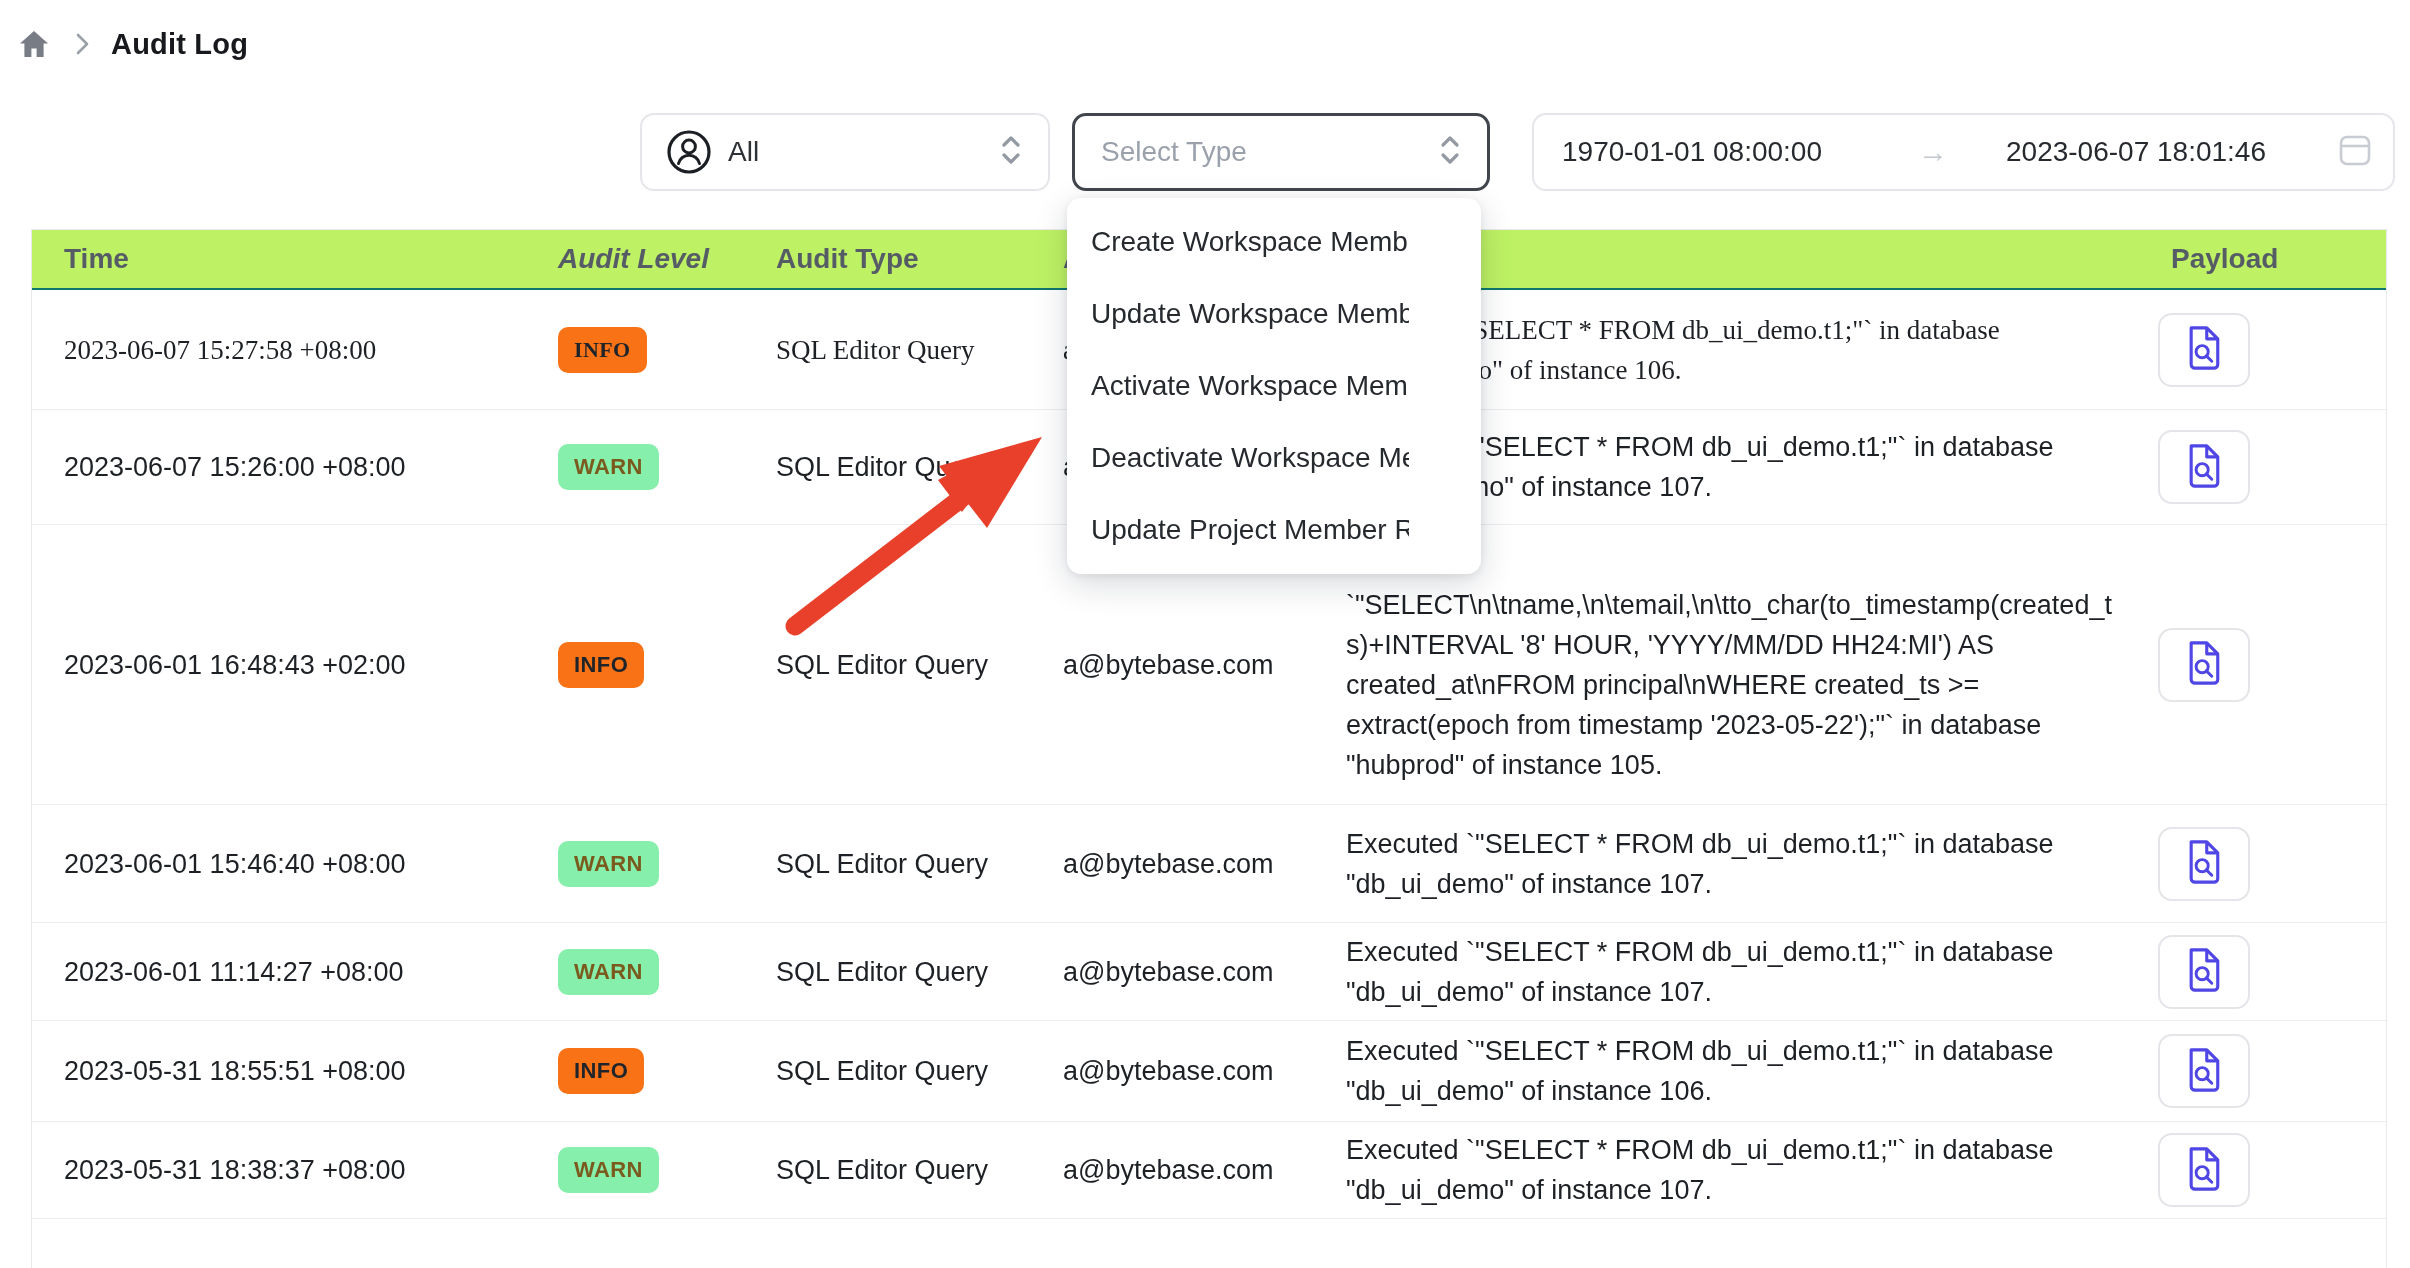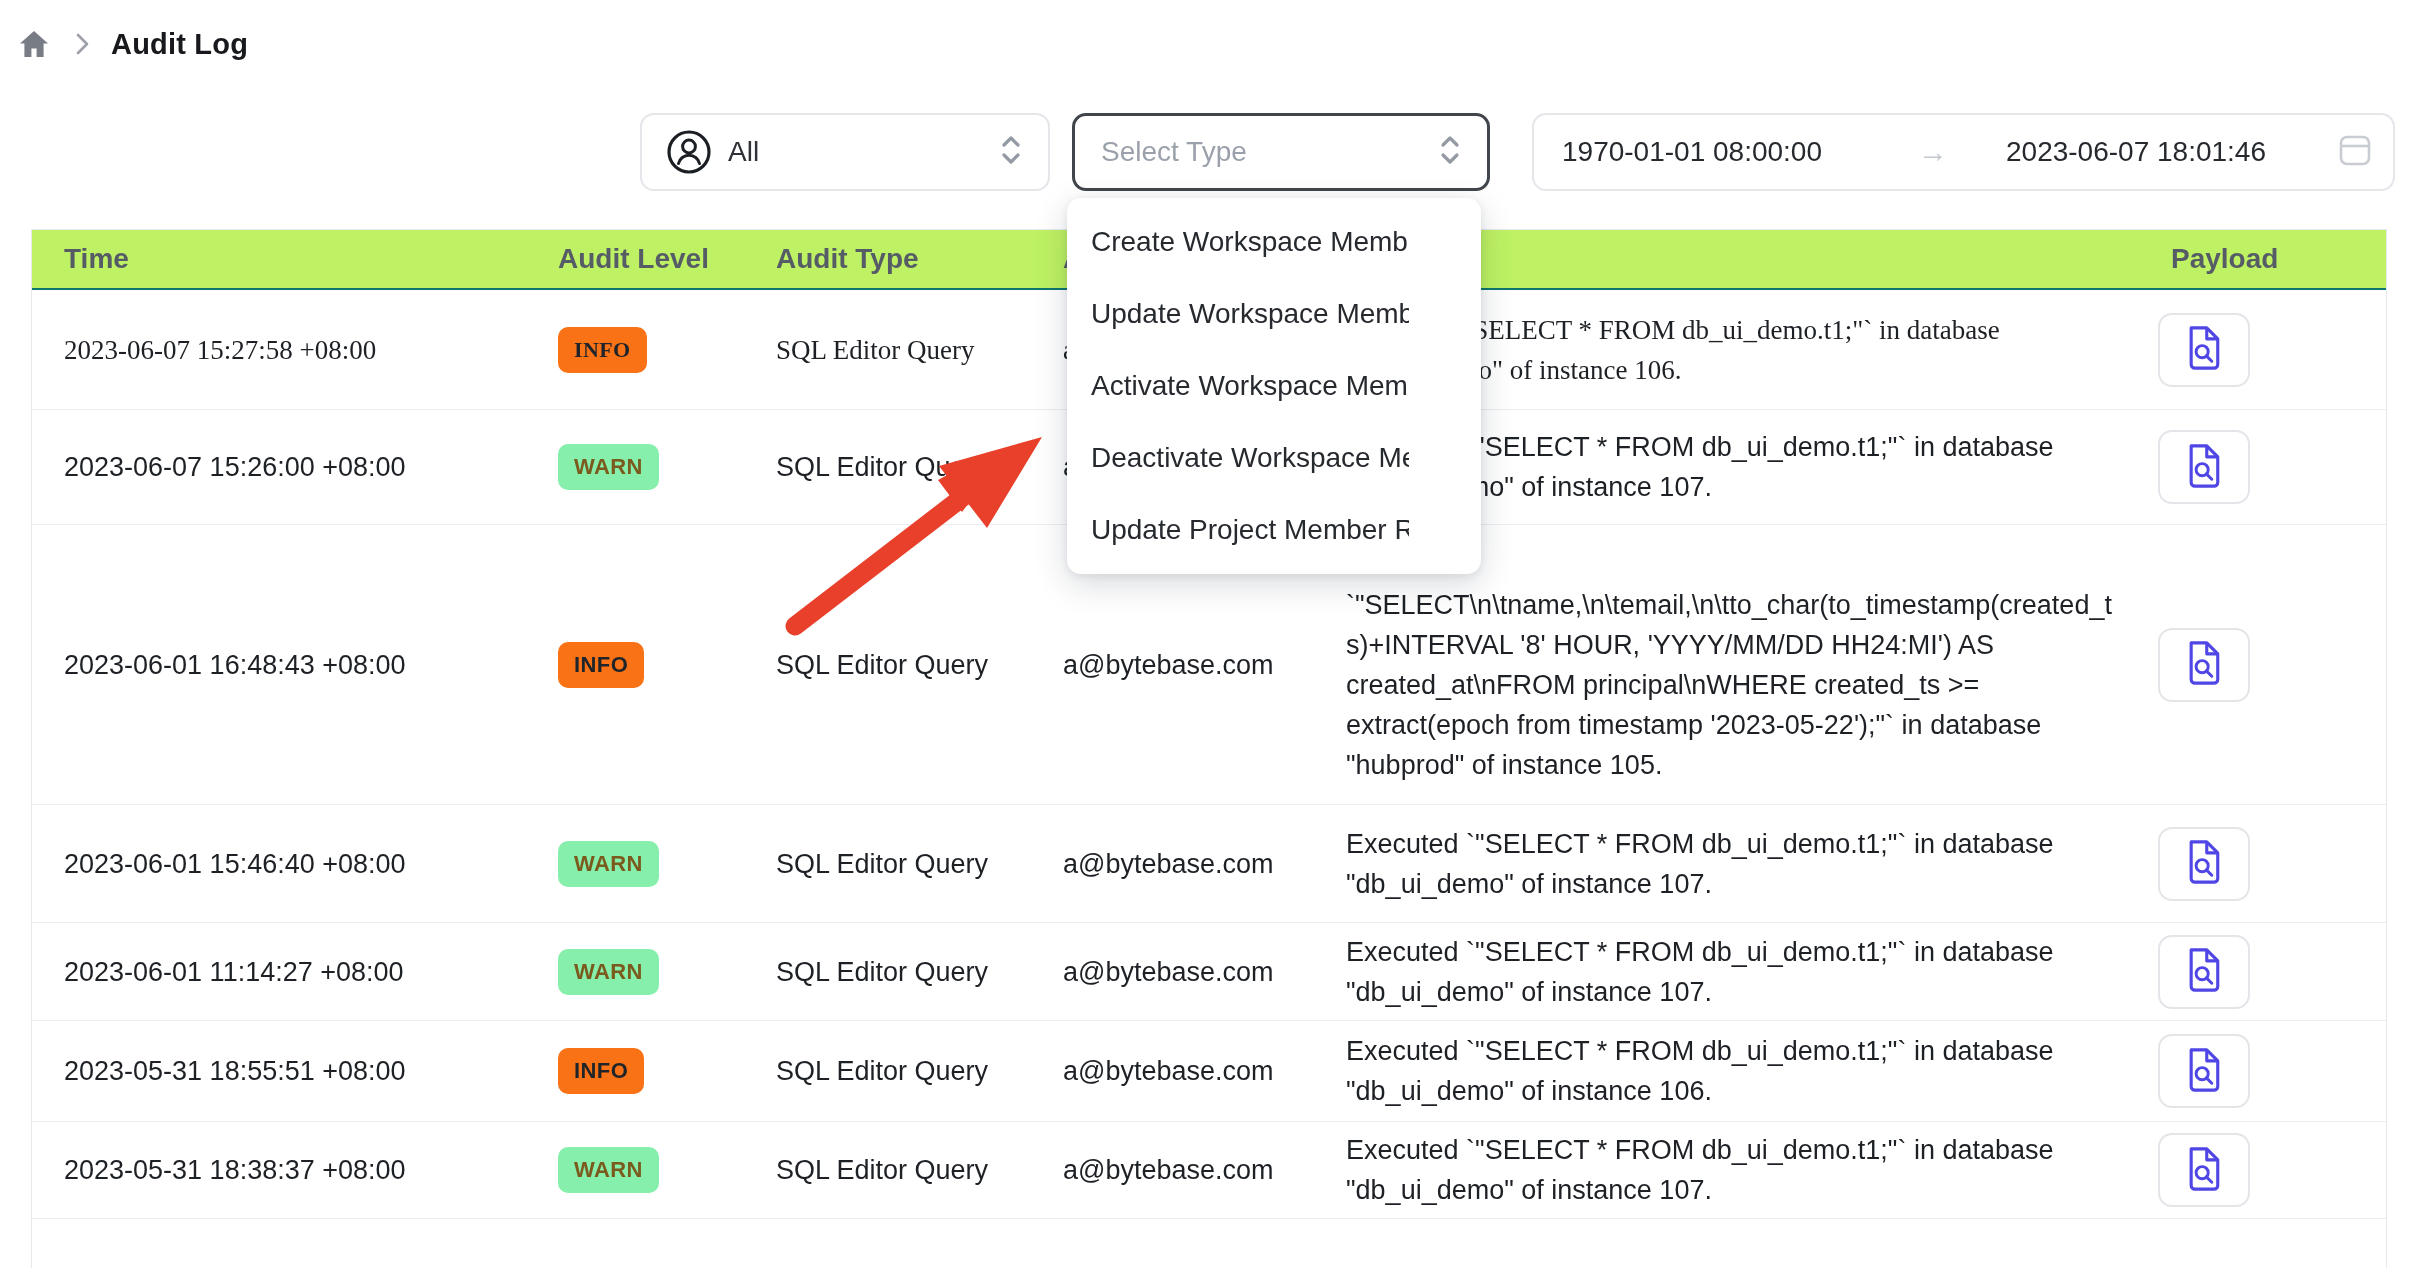--- a/index.html
+++ b/index.html
@@ -43,21 +43,21 @@
   .audit-table{
     position:absolute;left:31px;top:229px;width:2356px;box-sizing:border-box;
     border:1px solid #e7e9ed;border-bottom:none;background:#fff;z-index:1;
   }
   .thead{
     position:relative;height:58px;background:#bef264;border-bottom:2px solid #0f766e;
     font-size:28px;font-weight:600;color:#565c66;
   }
   .th{position:absolute;top:50%;transform:translateY(-50%);white-space:nowrap;}
   .th-time{left:32px;}
-  .th-level{left:526px;}
+  .th-level{left:526px;font-style:italic;}
   .th-type{left:744px;}
   .th-actor{left:1031px;}
   .th-comment{left:1314px;}
   .th-payload{left:2139px;}
   .tr{position:relative;border-bottom:1px solid #ebedf0;background:#fff;}
   .td{position:absolute;top:50%;transform:translateY(-50%);white-space:nowrap;font-size:27px;color:#1d2024;}
   .td-time{left:32px;}
   .td-level{left:526px;}
   .td-type{left:744px;}
   .td-actor{left:1031px;}
@@ -192,21 +192,21 @@
           <path d="M10 4 h17 l12 12 v28 a4 4 0 0 1 -4 4 H14 a4 4 0 0 1 -4 -4 Z" stroke="#4f46e5" stroke-width="3.4" stroke-linejoin="round"></path>
           <path d="M27 4 v12 h12" stroke="#4f46e5" stroke-width="3.4" stroke-linejoin="round"></path>
           <circle cx="22" cy="30" r="6.6" stroke="#4f46e5" stroke-width="3.2"></circle>
           <line x1="26.6" y1="34.6" x2="32.5" y2="40.5" stroke="#4f46e5" stroke-width="3.2" stroke-linecap="round"></line>
         </svg>
       </span>
     </button>
   </div>
 
   <div class="tr" style="height: 279px;">
-    <span class="td td-time">2023-06-01 16:48:43 +08:00</span>
+    <span class="td td-time">2023-06-01 16:48:43 +02:00</span>
     <span class="td td-level"><span class="badge INFO">INFO</span></span>
     <span class="td td-type">SQL Editor Query</span>
     <span class="td td-actor">a@bytebase.com</span>
     <span class="td td-comment">Executed `"SELECT\n\tname,\n\temail,\n\tto_char(to_timestamp(created_ts)+INTERVAL '8' HOUR, 'YYYY/MM/DD HH24:MI') AS created_at\nFROM principal\nWHERE created_ts &gt;= extract(epoch from timestamp '2023-05-22');"` in database "hubprod" of instance 105.</span>
     <button class="payload-btn">
       <span>
         <svg width="44" height="48" viewBox="0 0 48 52" fill="none">
           <path d="M10 4 h17 l12 12 v28 a4 4 0 0 1 -4 4 H14 a4 4 0 0 1 -4 -4 Z" stroke="#4f46e5" stroke-width="3.4" stroke-linejoin="round"></path>
           <path d="M27 4 v12 h12" stroke="#4f46e5" stroke-width="3.4" stroke-linejoin="round"></path>
           <circle cx="22" cy="30" r="6.6" stroke="#4f46e5" stroke-width="3.2"></circle>

